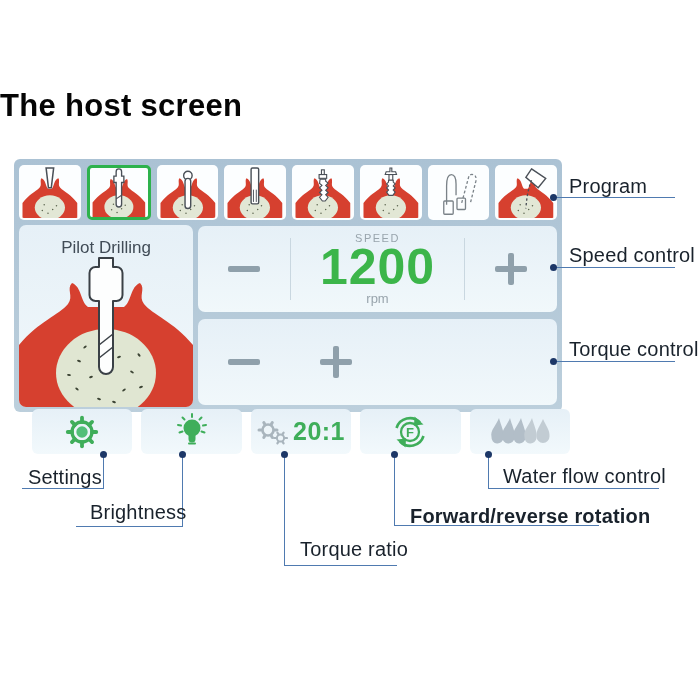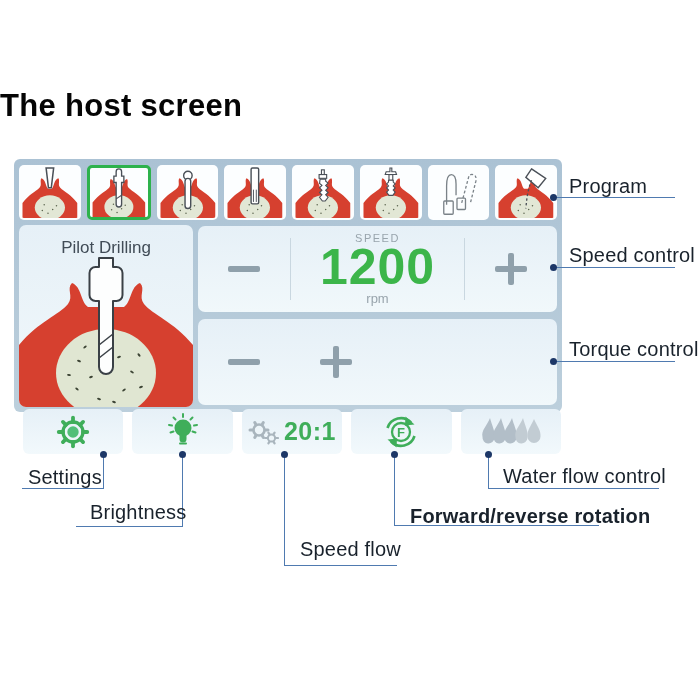--- a/index.html
+++ b/index.html
@@ -36,22 +36,22 @@
   .vp-label{font-size:11px;color:#98a4ac;letter-spacing:1.5px;}
   .vp-value{font-size:50px;line-height:.92;font-weight:bold;color:#3cb54a;letter-spacing:1px;}
   .vp-unit{font-size:13px;color:#98a4ac;margin-top:1px;}
   .minus{display:block;width:32px;height:6px;background:#8fa0ab;border-radius:2px;}
   .plus{display:block;position:relative;width:32px;height:32px;}
   .plus::before{content:"";position:absolute;left:0;top:13px;width:32px;height:6px;
                 background:#8fa0ab;border-radius:2px;}
   .plus::after{content:"";position:absolute;left:13px;top:0;width:6px;height:32px;
                background:#8fa0ab;border-radius:2px;}
 
-  .toolbar{position:absolute;left:9px;top:250px;width:538px;height:45px;
-           display:flex;gap:9px;justify-content:center;}
+  .toolbar{position:absolute;left:18px;top:250px;width:538px;height:45px;
+           display:flex;gap:9px;}
   .tb-btn{flex:1;background:linear-gradient(180deg,#e6f0f7,#f2f9fc);border-radius:6px;
           display:flex;align-items:center;justify-content:center;gap:5px;cursor:pointer;}
   .ratio-text{font-size:25px;font-weight:bold;color:#3fae5a;letter-spacing:.5px;}
   svg text{font-family:"Liberation Sans",sans-serif;}
 
   
   .ann-label{position:absolute;font-size:20px;color:#19222c;white-space:nowrap;letter-spacing:.2px;}
   .ann{position:absolute;border:0 solid #4f7ab0;}
   .dot{position:absolute;width:7px;height:7px;border-radius:50%;background:#1c3767;}
 
@@ -332,15 +332,15 @@
 <div class="dot" style="left:179px;top:451px;"></div>
 <div class="dot" style="left:281px;top:451px;"></div>
 <div class="dot" style="left:391px;top:451px;"></div>
 <div class="dot" style="left:485px;top:451px;"></div>
 
 <div class="ann-label" id="lb-program">Program</div>
 <div class="ann-label" id="lb-speed">Speed control</div>
 <div class="ann-label" id="lb-torque">Torque control</div>
 <div class="ann-label" id="lb-settings">Settings</div>
 <div class="ann-label" id="lb-brightness">Brightness</div>
-<div class="ann-label" id="lb-ratio">Speed flow</div>
+<div class="ann-label" id="lb-ratio">Torque ratio</div>
 <div class="ann-label" id="lb-rotation">Forward/reverse rotation</div>
 <div class="ann-label" id="lb-water">Water flow control</div>
 
 </body></html>

